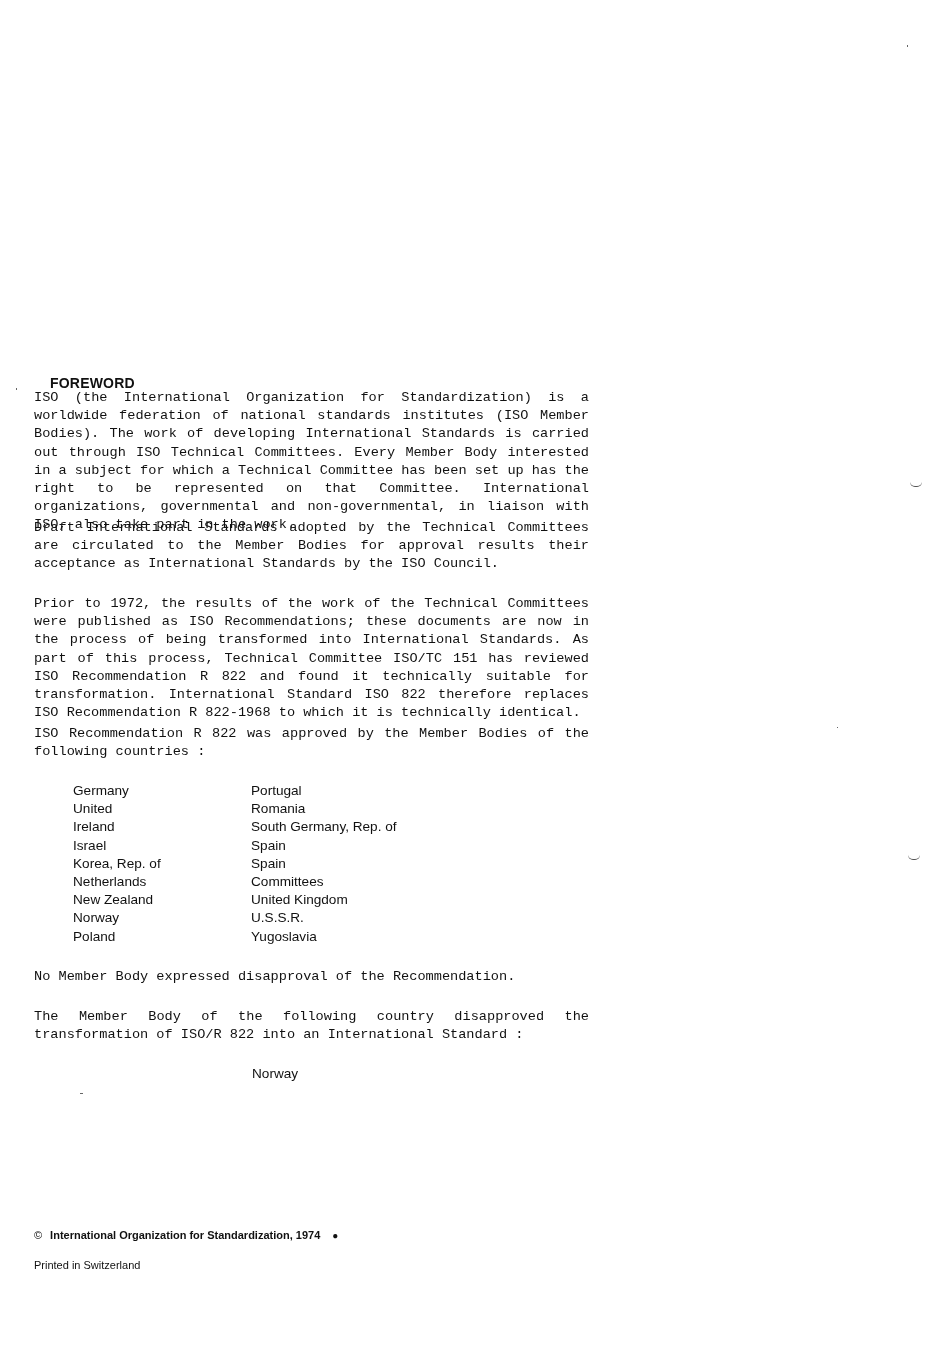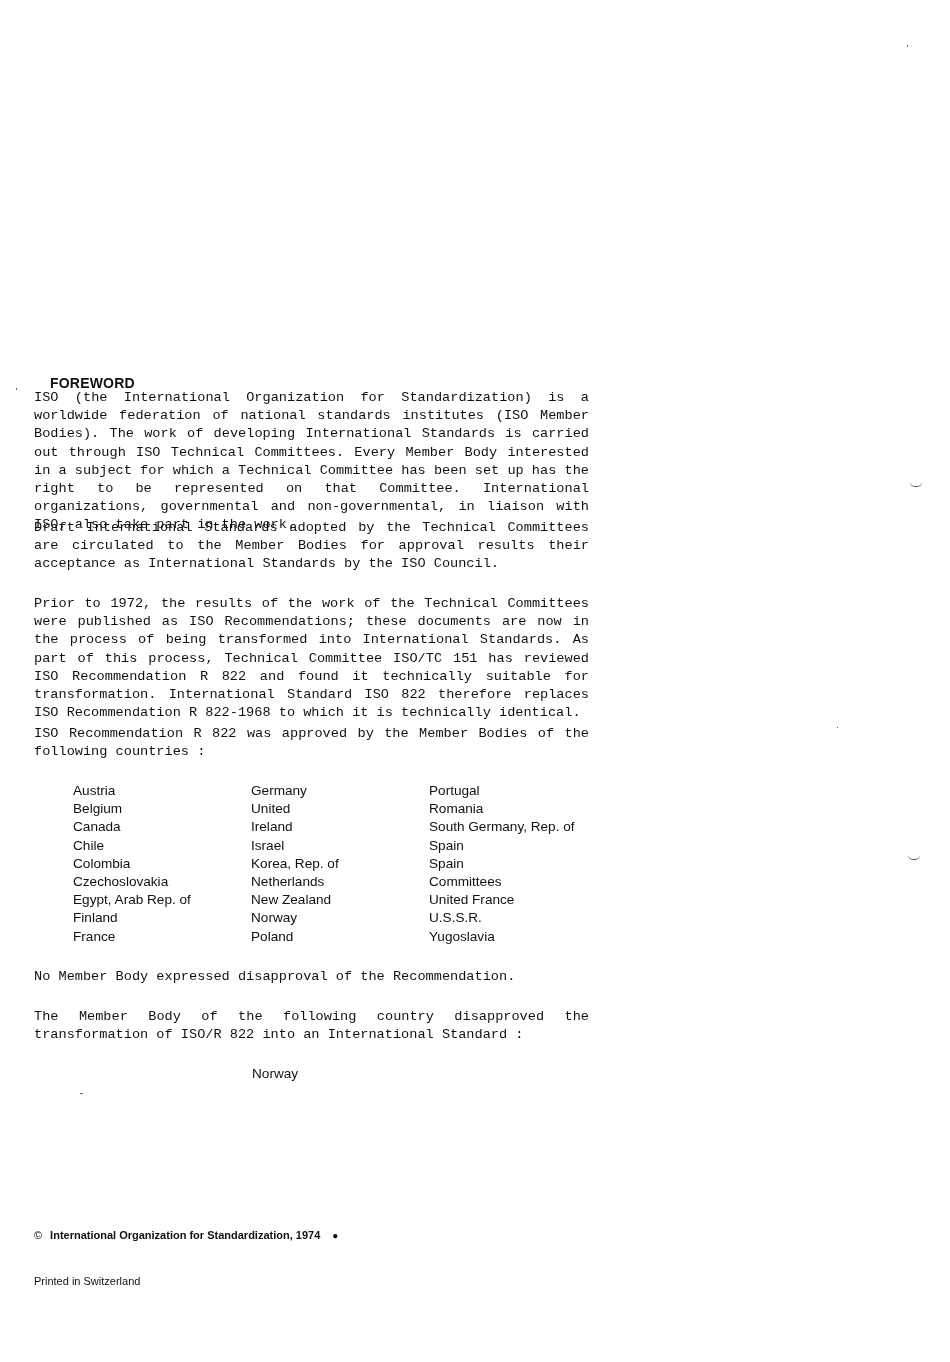--- a/index.html
+++ b/index.html
@@ -80,21 +80,20 @@
     }
     .copyright .bullet {
       font-size: 10px;
       margin-left: 4px;
     }
     .printed {
       position: absolute;
       left: 34px;
       top: 1259px;
       font-size: 11px;
-      margin-top: 16px;
     }
     .speck {
       position: absolute;
       background: #666;
     }
     .mark {
       position: absolute;
       width: 12px;
       height: 4px;
       border-bottom: 1px solid #555;
@@ -106,49 +105,38 @@
 
 <h1 class="heading">FOREWORD</h1>
 
 <p class="para justify-all" id="p1">ISO (the International Organization for Standardization) is a worldwide federation of national standards institutes (ISO Member Bodies). The work of developing International Standards is carried out through ISO Technical Committees. Every Member Body interested in a subject for which a Technical Committee has been set up has the right to be represented on that Committee. International organizations, governmental and non-governmental, in liaison with ISO, also take part in the work.</p>
 <p class="para justify-all" id="p2">Draft International Standards adopted by the Technical Committees are circulated to the Member Bodies for approval results their acceptance as International Standards by the ISO Council.</p>
 <p class="para justify-all" id="p3">Prior to 1972, the results of the work of the Technical Committees were published as ISO Recommendations; these documents are now in the process of being transformed into International Standards. As part of this process, Technical Committee ISO/TC 151 has reviewed ISO Recommendation R 822 and found it technically suitable for transformation. International Standard ISO 822 therefore replaces ISO Recommendation R 822-1968 to which it is technically identical.</p>
 <p class="para justify-all" id="p4">ISO Recommendation R 822 was approved by the Member Bodies of the following countries :</p>
 
 <div class="countries">
   <div class="col">
-    <span>Austria</span>
-    <span>Belgium</span>
-    <span>Canada</span>
-    <span>Chile</span>
-    <span>Colombia</span>
-    <span>Czechoslovakia</span>
-    <span>Egypt, Arab Rep. of</span>
-    <span>Finland</span>
-    <span>France</span>
-  </div>
-  <div class="col">
     <span>Germany</span>
     <span>United</span>
     <span>Ireland</span>
     <span>Israel</span>
     <span>Korea, Rep. of</span>
     <span>Netherlands</span>
     <span>New Zealand</span>
     <span>Norway</span>
     <span>Poland</span>
   </div>
   <div class="col">
     <span>Portugal</span>
     <span>Romania</span>
     <span>South Germany, Rep. of</span>
     <span>Spain</span>
     <span>Spain</span>
     <span>Committees</span>
-    <span>United France</span>
+    <span>United Kingdom</span>
     <span>U.S.S.R.</span>
     <span>Yugoslavia</span>
   </div>
 </div>
 
 <p class="para justify-all" id="p5">No Member Body expressed disapproval of the Recommendation.</p>
 <p class="para justify-all" id="p6">The Member Body of the following country disapproved the transformation of ISO/R 822 into an International Standard :</p>
 
 <div class="disapprover">Norway</div>
 

